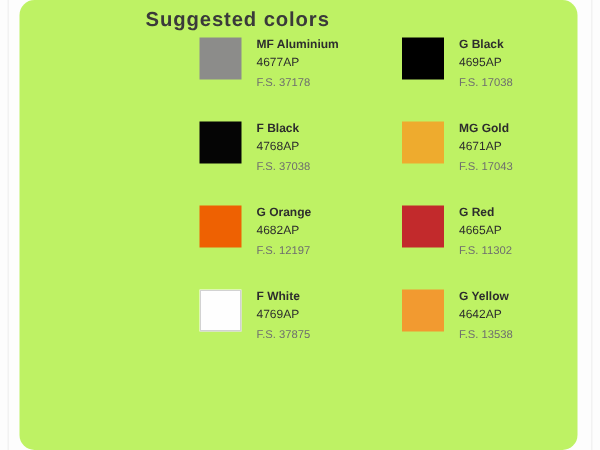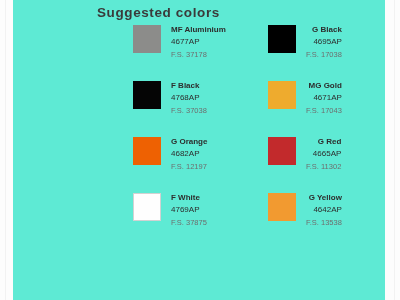--- a/index.html
+++ b/index.html
@@ -30,21 +30,22 @@
   }
   .gutter-line.left  { left: 5px; }
   .gutter-line.right { left: 394px; }
 
   #sheet {
     position: absolute;
     left: 13px;
     top: 0;
     width: 372px;
     height: 300px;
-    background: #5eead4;
+    background: #bef264;
+    border-radius: 10px;
   }
   #title {
     position: absolute;
     left: 84px;
     top: 5px;
     font-size: 13.5px;
     font-weight: bold;
     letter-spacing: 0.6px;
     color: #3a3a3a;
     white-space: nowrap;
@@ -60,21 +61,21 @@
     height: 56px;
     margin-left: 36px;
   }
   .entry {
     position: absolute;
     top: 0;
     display: flex;
     align-items: flex-start;
   }
   .entry.col-left  { left: 84px;  }
-  .entry.col-right { left: 219px; text-align: right; }
+  .entry.col-right { left: 219px; }
 
   .swatch {
     width: 28px;
     height: 28px;
     flex: 0 0 28px;
     margin-top: 1px;
   }
   .swatch.bordered {
     box-shadow: inset 0 0 0 1px #d2d2d2;
   }

